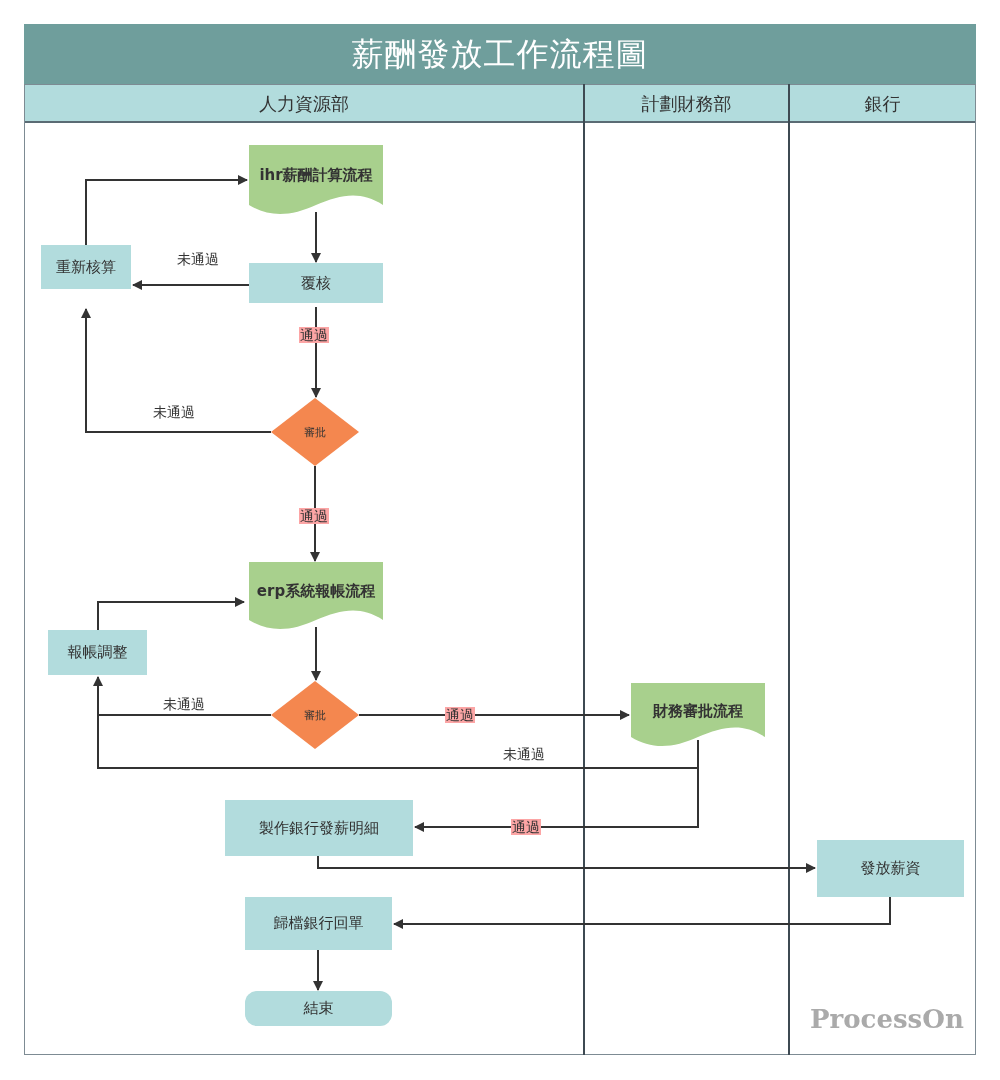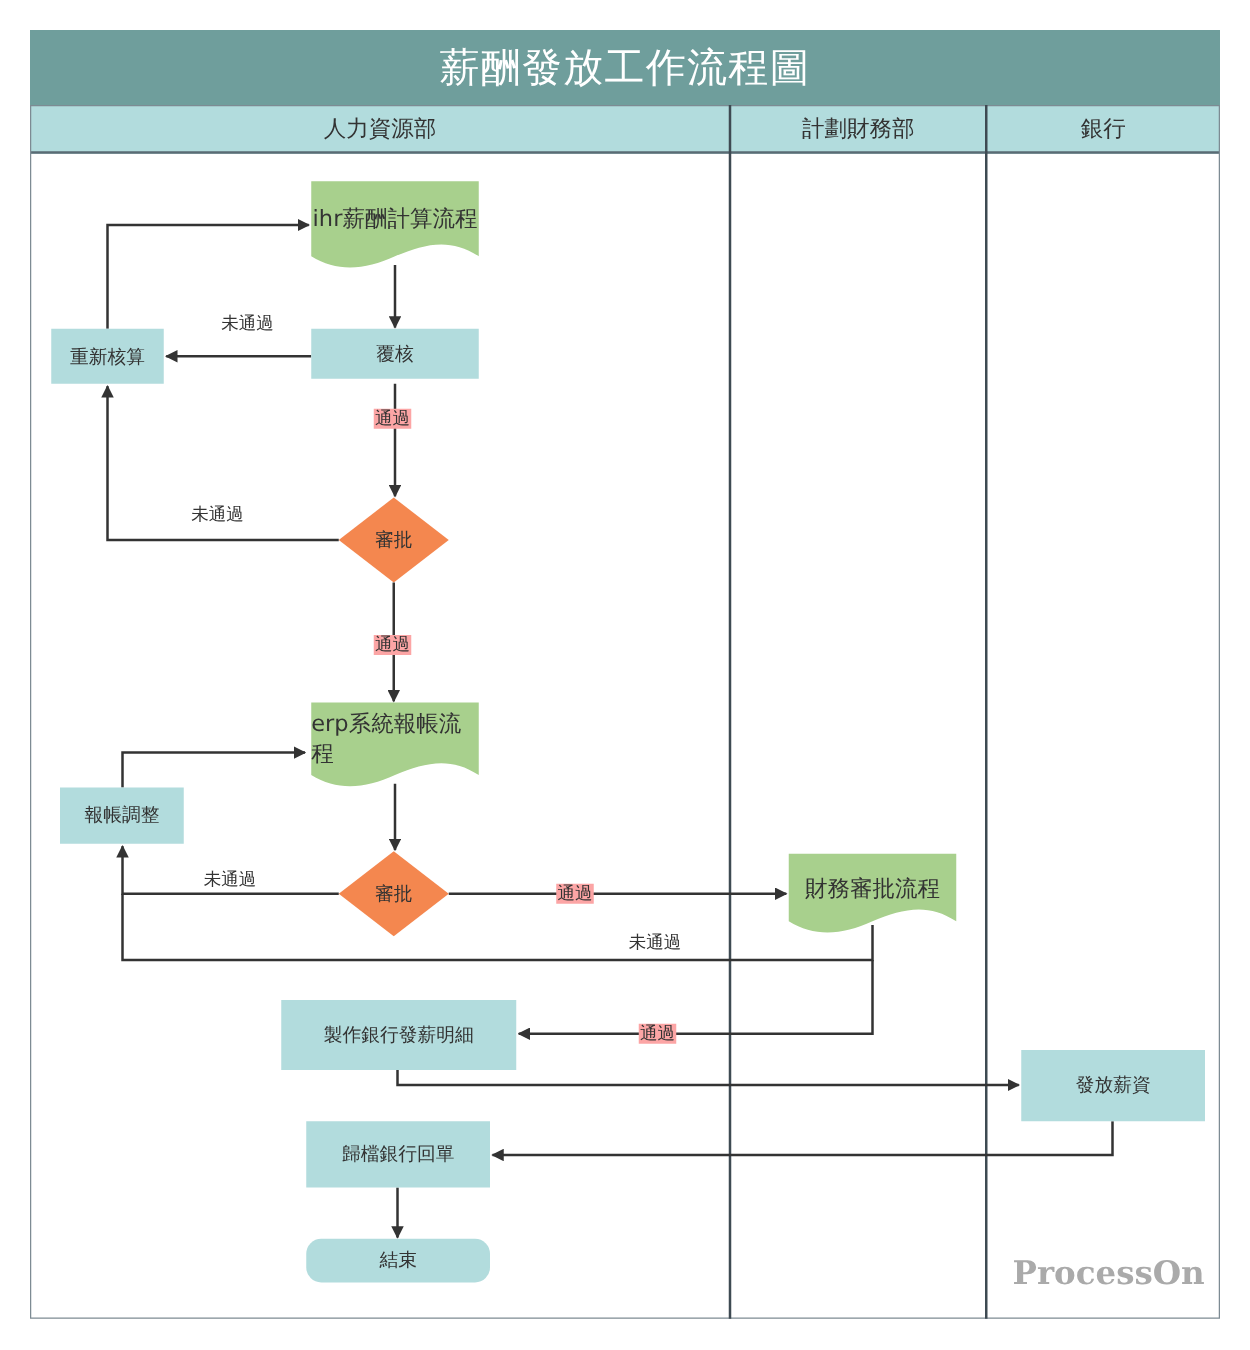--- a/index.html
+++ b/index.html
@@ -12,23 +12,23 @@
   .lane-head { position: absolute; top: 84px; height: 39px; background: #b2dcdd;
                color: #333; font-size: 18px; text-align: center; line-height: 39px;
                box-sizing: border-box; border-bottom: 2px solid #5a6b74; }
   .frame { position: absolute; left: 24px; top: 84px; width: 952px; height: 971px;
            box-sizing: border-box; border: 1.5px solid #7d8b93; pointer-events: none; }
   .divider { position: absolute; top: 84px; width: 2px; height: 971px; background: #3e4a52; }
   .node { position: absolute; display: flex; align-items: center; justify-content: center;
           font-size: 15px; color: #333; box-sizing: border-box; }
   .proc { background: #b2dcdd; }
   .doc-text { position: absolute; display: flex; align-items: center; justify-content: center;
-              font-size: 18px; color: #333; }
+              font-size: 15px; color: #333; font-weight: bold; }
   .dia-text { position: absolute; display: flex; align-items: center; justify-content: center;
-              font-size: 15px; color: #333; }
+              font-size: 11px; color: #333; }
   .lbl { position: absolute; font-size: 14px; color: #333; background: #fca5a5;
          padding: 0 1px; line-height: 16px; white-space: nowrap; }
   .lbl.plain { background: transparent; }
   .watermark { position: absolute; left: 810px; top: 1004px; font-family: "DejaVu Serif", "Liberation Serif", serif;
                font-weight: bold; font-size: 26px; color: #aaaaaa; letter-spacing: 0px; }
 </style>
 </head>
 <body>
 
 <div id="stage">
@@ -89,21 +89,21 @@
 
       <polyline points="318,950 318,990" marker-end="url(#arr)"></polyline>
     </g>
   </svg>
 
   <div class="doc-text" style="left:249px;top:145px;width:134px;height:60px;">ihr薪酬計算流程</div>
   <div class="doc-text" style="left:249px;top:562px;width:134px;height:58px;">erp系統報帳流程</div>
   <div class="doc-text" style="left:631px;top:683px;width:134px;height:56px;">財務審批流程</div>
 
   <div class="node proc" style="left: 249px; top: 263px; width: 134px; height: 40px; background: rgb(178, 220, 221);">覆核</div>
-  <div class="node proc" style="left: 41px; top: 263px; width: 90px; height: 44px; background: rgb(178, 220, 221);">重新核算</div>
+  <div class="node proc" style="left: 41px; top: 245px; width: 90px; height: 44px; background: rgb(178, 220, 221);">重新核算</div>
   <div class="node proc" style="left: 48px; top: 630px; width: 99px; height: 45px; background: rgb(178, 220, 221);">報帳調整</div>
   <div class="node proc" style="left: 225px; top: 800px; width: 188px; height: 56px; background: rgb(178, 220, 221);">製作銀行發薪明細</div>
   <div class="node proc" style="left: 817px; top: 840px; width: 147px; height: 57px; background: rgb(178, 220, 221);">發放薪資</div>
   <div class="node proc" style="left: 245px; top: 897px; width: 147px; height: 53px; background: rgb(178, 220, 221);">歸檔銀行回單</div>
   <div class="node proc" style="left: 245px; top: 991px; width: 147px; height: 35px; background: rgb(178, 220, 221); border-radius: 12px;">結束</div>
 
   <div class="dia-text" style="left:271px;top:398px;width:88px;height:68px;">審批</div>
   <div class="dia-text" style="left:271px;top:681px;width:88px;height:68px;">審批</div>
 
   <span class="lbl plain" style="left:176px;top:251px;">未通過</span>

